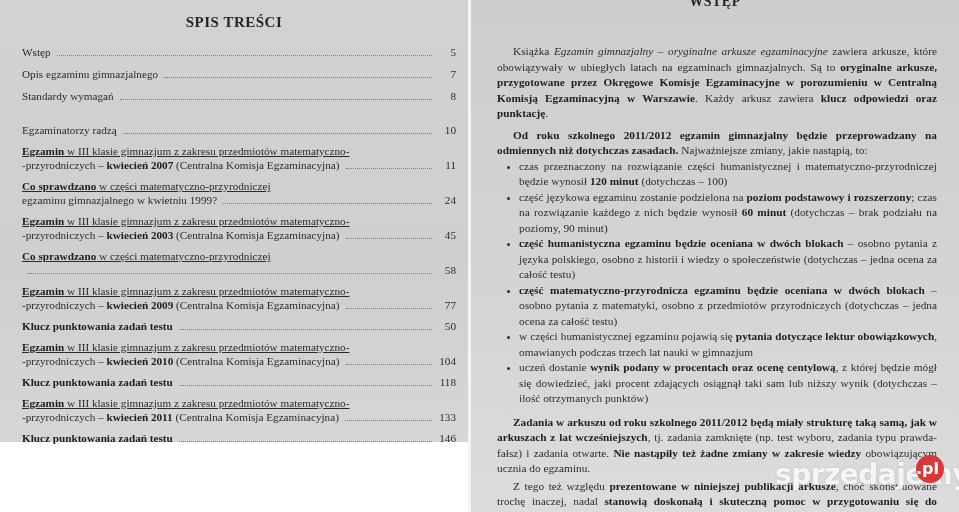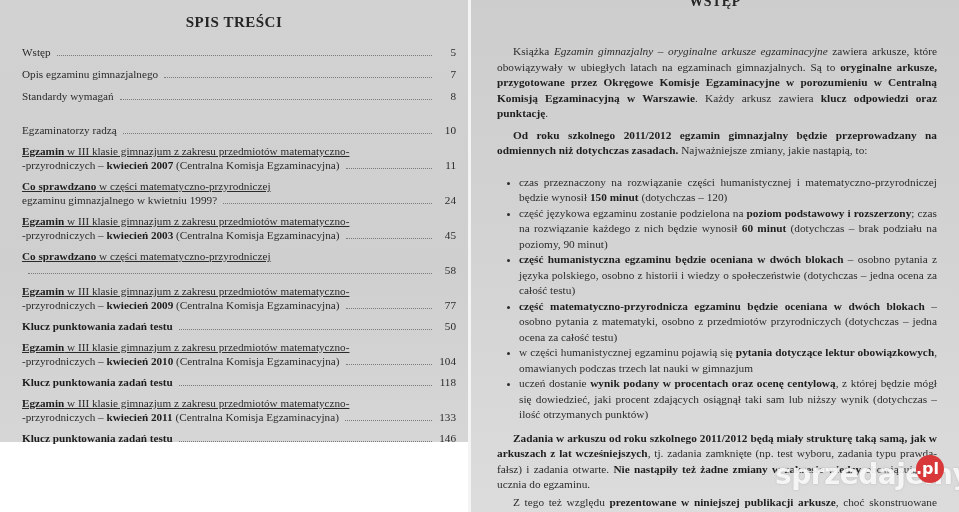--- a/index.html
+++ b/index.html
@@ -173,23 +173,23 @@
         <span class="dots"></span>
         <span class="page">146</span>
       </div>
   </div>
 </div>
 
 <div class="wstep-title">WSTĘP</div>
 
 <div class="intro">
   <p><span>Książka </span><i>Egzamin gimnazjalny – oryginalne arkusze egzaminacyjne</i><span> zawiera arkusze, które obowiązywały w ubiegłych latach na egzaminach gimnazjalnych. Są to </span><b>oryginalne arkusze, przygotowane przez Okręgowe Komisje Egzaminacyjne w porozumieniu w Centralną Komisją Egzaminacyjną w Warszawie</b><span>. Każdy arkusz zawiera </span><b>klucz odpowiedzi oraz punktację</b><span>.</span></p>
-  <p style="margin-bottom:16px"><b>Od roku szkolnego 2011/2012 egzamin gimnazjalny będzie przeprowadzany na odmiennych niż dotychczas zasadach.</b><span> Najważniejsze zmiany, jakie nastąpią, to:</span></p>
+  <p style="margin-bottom:0"><b>Od roku szkolnego 2011/2012 egzamin gimnazjalny będzie przeprowadzany na odmiennych niż dotychczas zasadach.</b><span> Najważniejsze zmiany, jakie nastąpią, to:</span></p>
   <ul>
-    <li><span>czas przeznaczony na rozwiązanie części humanistycznej i matematyczno-przyrodniczej będzie wynosił </span><b>150 minut</b><span> (dotychczas – 120)</span></li>
+    <li><span>czas przeznaczony na rozwiązanie części humanistycznej i matematyczno-przyrodniczej będzie wynosił </span><b>120 minut</b><span> (dotychczas – 100)</span></li>
     <li><span>część językowa egzaminu zostanie podzielona na </span><b>poziom podstawowy i rozszerzony</b><span>; czas na rozwiązanie każdego z nich będzie wynosił </span><b>60 minut</b><span> (dotychczas – brak podziału na poziomy, 90 minut)</span></li>
     <li><b>część humanistyczna egzaminu będzie oceniana w dwóch blokach</b><span> – osobno pytania z języka polskiego, osobno z historii i wiedzy o społeczeństwie (dotychczas – jedna ocena za całość testu)</span></li>
     <li><b>część matematyczno-przyrodnicza egzaminu będzie oceniana w dwóch blokach</b><span> – osobno pytania z matematyki, osobno z przedmiotów przyrodniczych (dotychczas – jedna ocena za całość testu)</span></li>
     <li><span>w części humanistycznej egzaminu pojawią się </span><b>pytania dotyczące lektur obowiązkowych</b><span>, omawianych podczas trzech lat nauki w gimnazjum</span></li>
     <li><span>uczeń dostanie </span><b>wynik podany w procentach oraz ocenę centylową</b><span>, z której będzie mógł się dowiedzieć, jaki procent zdających osiągnął taki sam lub niższy wynik (dotychczas – ilość otrzymanych punktów)</span></li>
   </ul>
   <p style="margin-bottom:2px"><b>Zadania w arkuszu od roku szkolnego 2011/2012 będą miały strukturę taką samą, jak w arkuszach z lat wcześniejszych</b><span>, tj. zadania zamknięte (np. test wyboru, zadania typu prawda-fałsz) i zadania otwarte. </span><b>Nie nastąpiły też żadne zmiany w zakresie wiedzy</b><span> obowiązującym ucznia do egzaminu.</span></p>
   <p><span>Z tego też względu </span><b>prezentowane w niniejszej publikacji arkusze</b><span>, choć skonstruowane trochę inaczej, nadal </span><b>stanowią doskonałą i skuteczną pomoc w przygotowaniu się do egzaminu.</b></p>
 </div>
 

